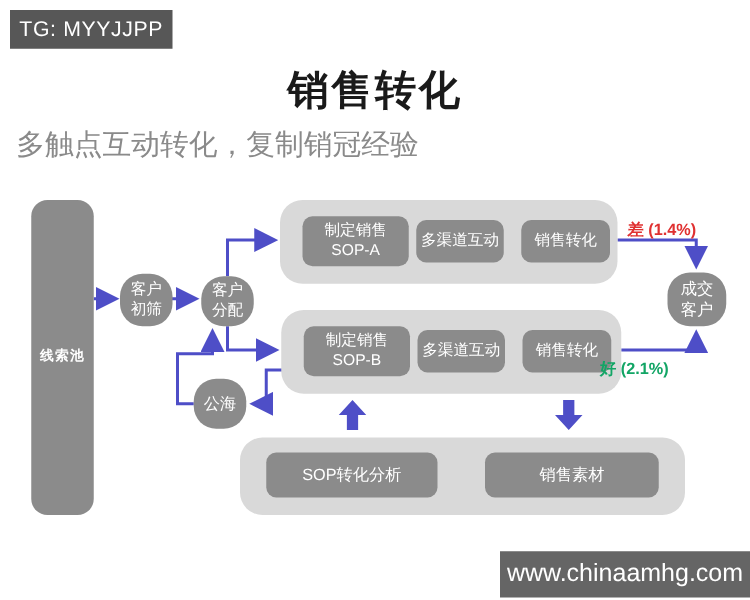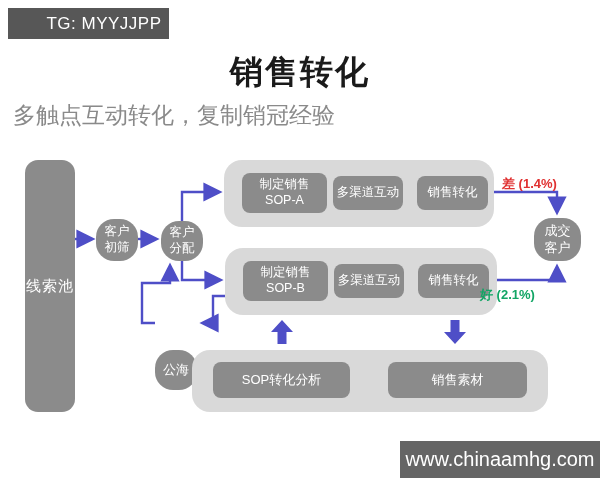--- a/index.html
+++ b/index.html
@@ -8,43 +8,43 @@
     --bad:#e03131; --good:#12a565; --title:#1a1a1a; --subtitle:#8a8a8a;
   }
   html,body{margin:0;padding:0;background:#ffffff;}
   .page{
     position:relative;width:600px;height:480px;background:#ffffff;overflow:hidden;
     font-family:"Liberation Sans", sans-serif;
   }
   .badge{
     position:absolute;left:8px;top:8px;width:130px;height:31px;
     background:var(--badge_bg);color:#ffffff;font-size:17px;
-    display:flex;align-items:center;justify-content:center;letter-spacing:.5px;padding-left:31px;
+    display:flex;align-items:center;justify-content:center;letter-spacing:.5px;
   }
   .title{
     position:absolute;left:0;top:50px;width:100%;text-align:center;
     font-size:33px;font-weight:900;color:var(--title);letter-spacing:2px;
   }
   .subtitle{
     position:absolute;left:13px;top:100px;width:100%;text-align:left;
     font-size:23px;color:var(--subtitle);
   }
   .connectors{position:absolute;left:0;top:0;width:600px;height:480px;pointer-events:none;}
   .conn{fill:none;stroke:var(--arrow);stroke-width:2.4;}
   .ah{fill:var(--arrow);}
   .blockarrow{fill:var(--arrow);stroke:none;}
   .node{
     position:absolute;background:var(--box);color:#ffffff;
     display:flex;align-items:center;justify-content:center;text-align:center;
     white-space:pre-line;border-radius:18px;font-size:12.5px;line-height:1.25;
   }
-  .node-lead{left:25px;top:160px;width:50px;height:252px;border-radius:13px;font-size:15px;letter-spacing:1px;}
+  .node-lead{left:25px;top:160px;width:50px;height:252px;border-radius:13px;font-size:11px;letter-spacing:1px;font-weight:bold;}
   .node-screen{left:96px;top:219px;width:42px;height:42px;}
   .node-assign{left:161px;top:221px;width:42px;height:40px;}
-  .node-sea{left:155px;top:303px;width:42px;height:40px;font-size:13px;margin-top:47px;}
+  .node-sea{left:155px;top:303px;width:42px;height:40px;font-size:13px;}
   .group{position:absolute;background:var(--container);border-radius:18px;}
   .group-a{left:224px;top:160px;width:270px;height:67px;}
   .group-b{left:225px;top:248px;width:272px;height:67px;}
   .group-bottom{left:192px;top:350px;width:356px;height:62px;}
   .group .node{border-radius:8px;}
   .n-sop{left:18px;top:13px;width:85px;height:40px;}
   .n-mc{left:109px;top:16px;width:70px;height:34px;}
   .n-conv{left:193px;top:16px;width:71px;height:34px;}
   .n-analysis{left:21px;top:12px;width:137px;height:36px;font-size:13px;}
   .n-materials{left:196px;top:12px;width:139px;height:36px;font-size:13px;}

